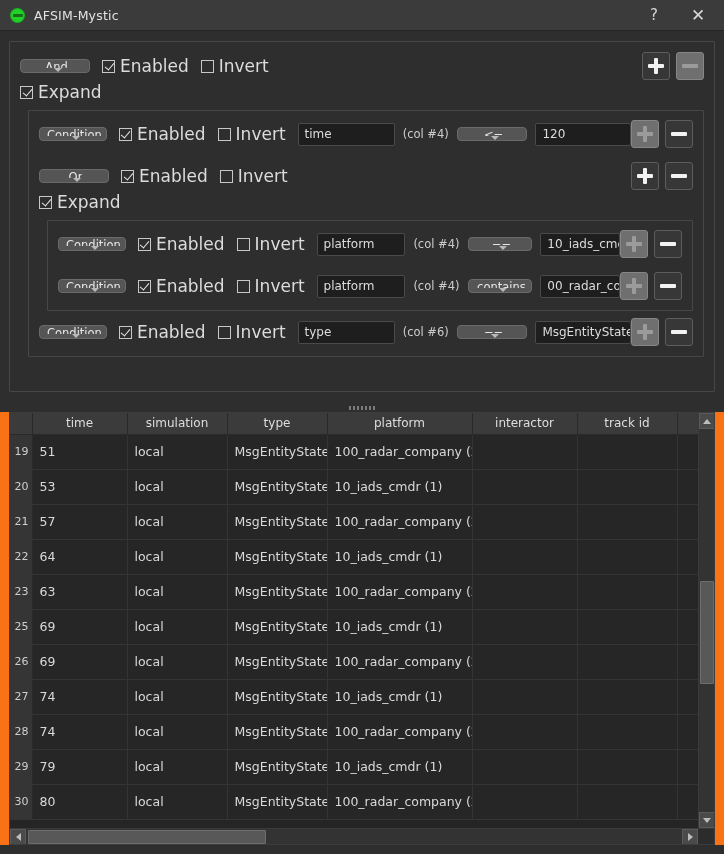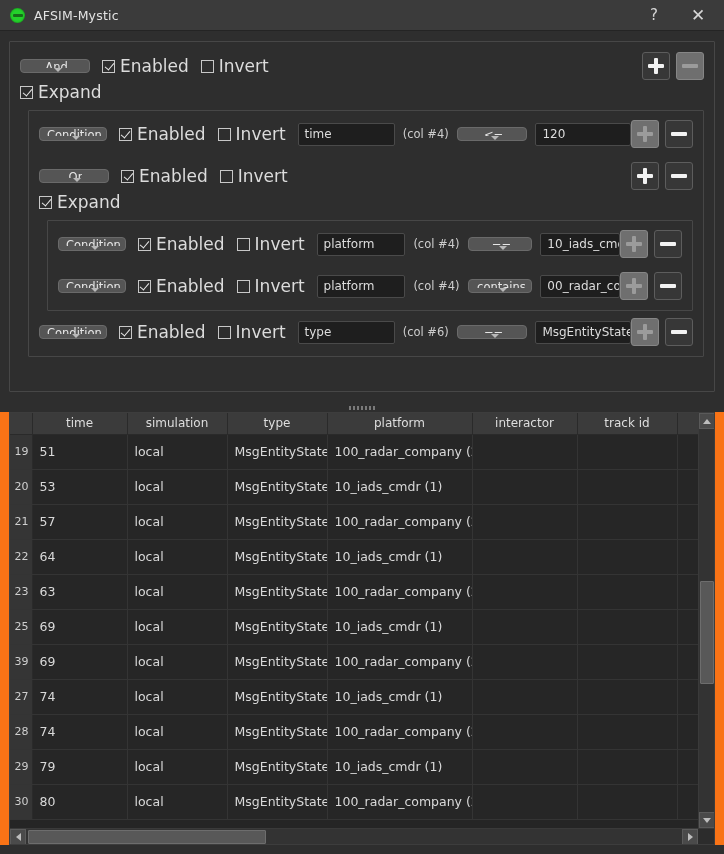--- a/index.html
+++ b/index.html
@@ -544,21 +544,21 @@
               <td class="rowhdr">25</td>
               <td>69</td>
               <td>local</td>
               <td>MsgEntityState</td>
               <td>10_iads_cmdr (1)</td>
               <td></td>
               <td></td>
               <td></td>
             </tr>
             <tr>
-              <td class="rowhdr">39</td>
+              <td class="rowhdr">26</td>
               <td>69</td>
               <td>local</td>
               <td>MsgEntityState</td>
               <td>100_radar_company (2)</td>
               <td></td>
               <td></td>
               <td></td>
             </tr>
             <tr>
               <td class="rowhdr">27</td>

